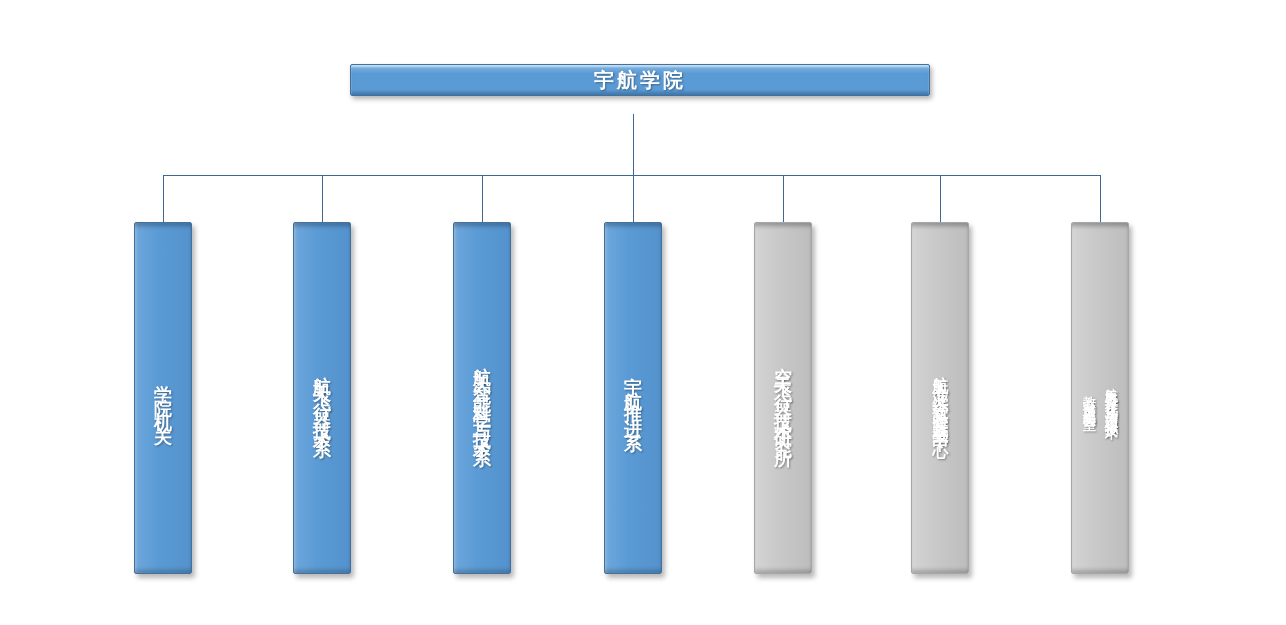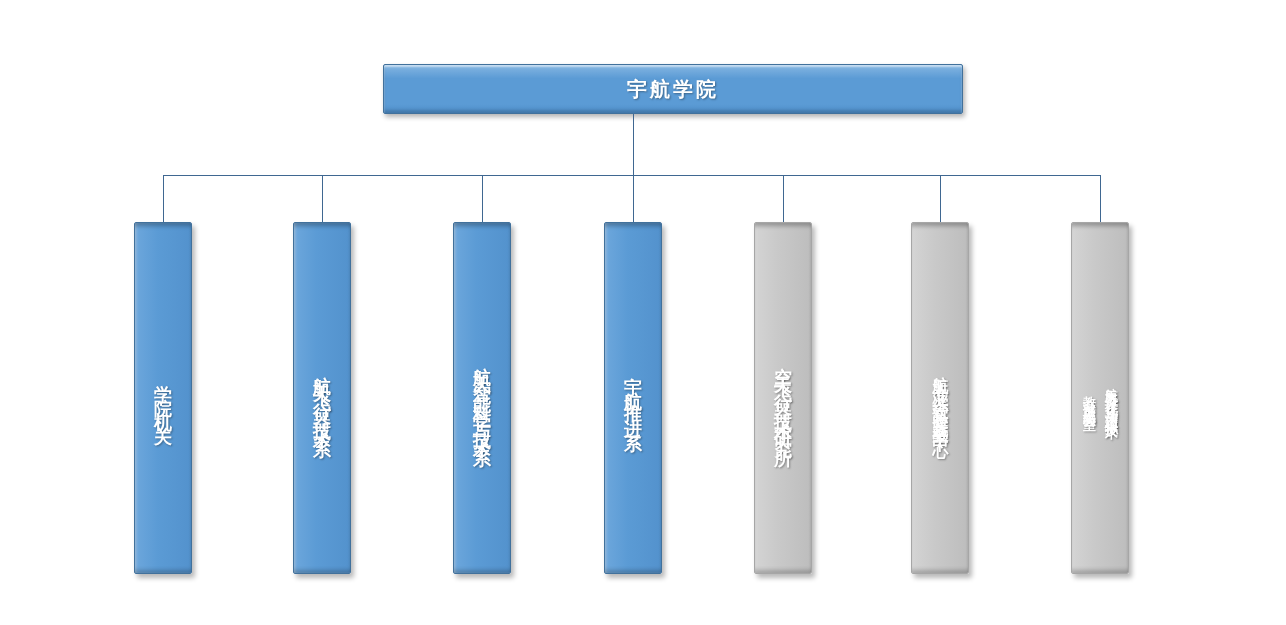--- a/index.html
+++ b/index.html
@@ -16,28 +16,28 @@
     position:absolute;
     background:#3F6791;
   }
   .line.h { height:1px; }
   .line.v { width:1px; }
 
   
   .root-box {
     position:absolute;
     left:350px; top:64px;
-    width:580px; height:50px;
+    width:580px; height:32px;
     background:linear-gradient(180deg,#85b6e2 0%, #5B9BD5 28%, #5B9BD5 82%, #4d8cc7 100%);
     border:1px solid #41719C;
     border-radius:2px;
     box-shadow:2px 3px 5px rgba(0,0,0,.30),
                inset 0 2px 2px rgba(255,255,255,.55),
                inset 0 -3px 3px rgba(0,0,0,.15);
-    display:flex; align-items:center; justify-content:center;margin-left:33px;
+    display:flex; align-items:center; justify-content:center;
   }
   .root-label {
     color:#ffffff;
     font-size:20px;
     font-weight:bold;
     letter-spacing:3px;
     text-shadow:1px 1px 2px rgba(0,0,0,.35);
   }
 
   

